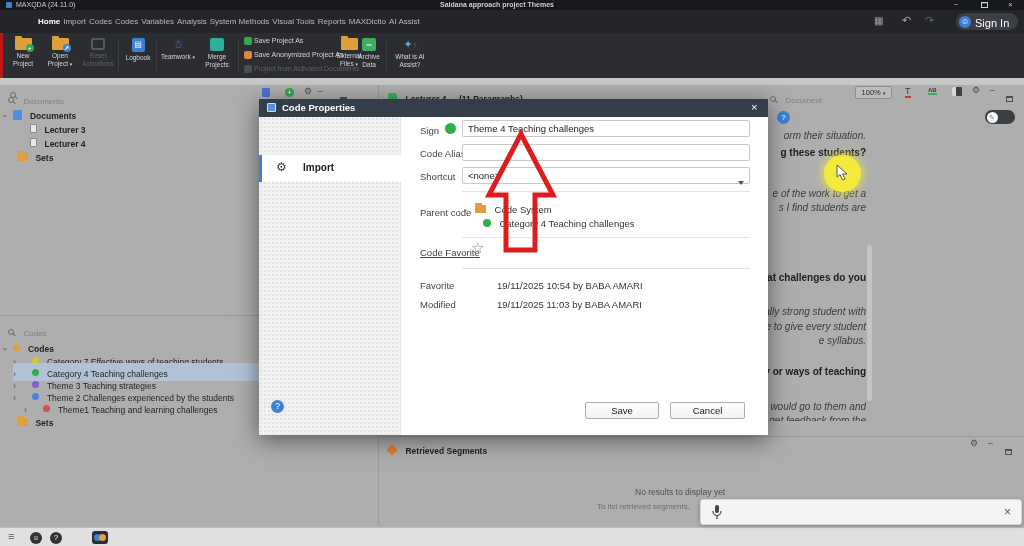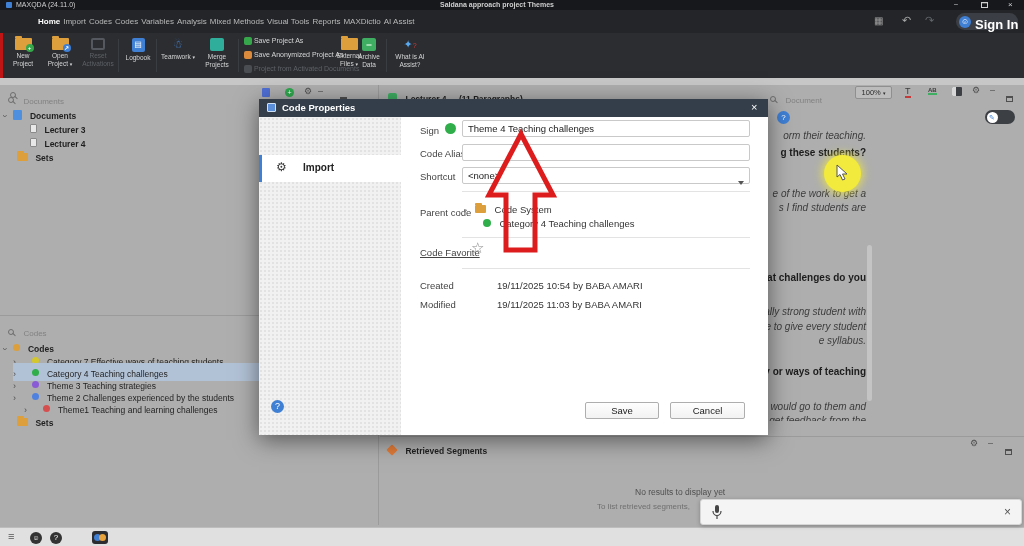--- a/index.html
+++ b/index.html
@@ -67,32 +67,32 @@
   </div>
 
   <div class="abs menubar">
     <div class="abs nowrap" style="left:10px;top:0;display:flex;gap:3px;margin-left:28px;">
       <span class="menu-item active">Home</span>
       <span class="menu-item">Import</span>
       <span class="menu-item">Codes</span>
       <span class="menu-item">Codes</span>
       <span class="menu-item">Variables</span>
       <span class="menu-item">Analysis</span>
-      <span class="menu-item">Mixed Methods</span>
+      <span class="menu-item">System Methods</span>
       <span class="menu-item">Visual Tools</span>
       <span class="menu-item">Reports</span>
       <span class="menu-item">MAXDictio</span>
       <span class="menu-item">AI Assist</span>
     </div>
     <span class="abs" style="left:874px;top:5px;color:#9f9f9f;font-size:10px;">▦</span>
     <span class="abs" style="left:902px;top:4px;color:#a8a8a8;font-size:11px;">↶</span>
     <span class="abs" style="left:925px;top:4px;color:#63666b;font-size:11px;">↷</span>
     <div class="abs" style="left:956px;top:3px;width:62px;height:17px;background:#3b3e44;border-radius:9px;">
       <div class="abs" style="left:3px;top:2.5px;width:12px;height:12px;border-radius:50%;background:#3f7fd4;color:#fff;font-size:8px;text-align:center;line-height:12px;">☺</div>
-      <span class="abs nowrap" style="left:19px;top:4px;color:#fff;font-size:13px;font-weight:bold;">Sign In</span>
+      <span class="abs nowrap" style="left:19px;top:4px;color:#fff;font-size:11px;font-weight:normal;">Sign In</span>
     </div>
   </div>
 
   <div class="abs ribbon">
     <div class="abs" style="left:0;top:0;width:3px;height:45px;background:#c01515;"></div>
     <div class="abs rb" style="left:6px;top:5px;width:34px;">
       <span class="ic folder">
           <span class="badge" style="background:#36a84b;">+</span>
         </span>
       <span>New Project</span>
@@ -251,21 +251,21 @@
     <span class="abs winbox" style="left:626px;top:3px;"></span>
 
     
     <span class="abs dot" style="left:397px;top:26px;width:13px;height:13px;background:#3f7fd4;color:#fff;font-size:8px;text-align:center;line-height:13px;">?</span>
     <div class="abs" style="left:605px;top:25px;width:30px;height:14px;background:#3c3f44;border-radius:7px;">
       <div class="abs" style="left:1.5px;top:1.5px;width:11px;height:11px;background:#fff;border-radius:50%;color:#3f7fd4;font-size:7px;text-align:center;line-height:11px;">✎</div>
     </div>
 
     
     <div class="abs" style="left:388px;top:41px;width:104px;height:295px;overflow:hidden;">
-      <span class="abs nowrap doc-it" style="right:6px;top:4px;">orm their teaching.</span>
+      <span class="abs nowrap doc-it" style="right:6px;top:4px;">orm their situation.</span>
       <span class="abs nowrap doc-b" style="right:6px;top:21px;">g these students?</span>
       <span class="abs nowrap doc-it" style="right:6px;top:62px;">e of the work to get a</span>
       <span class="abs nowrap doc-it" style="right:6px;top:76px;">s I find students are</span>
       <span class="abs nowrap doc-b" style="right:6px;top:146px;">hat challenges do you</span>
       <span class="abs nowrap doc-it" style="right:6px;top:180px;">ically strong student with</span>
       <span class="abs nowrap doc-it" style="right:6px;top:195px;">ble to give every student</span>
       <span class="abs nowrap doc-it" style="right:6px;top:209px;">e syllabus.</span>
       <span class="abs nowrap doc-b" style="right:6px;top:240px;">way or ways of teaching</span>
       <span class="abs nowrap doc-it" style="right:6px;top:275px;">So I would go to them and</span>
       <span class="abs nowrap doc-it" style="right:6px;top:289px;">r to get feedback from the</span>
@@ -352,21 +352,21 @@
       <span style="font-size:9.5px;color:#333;">Category 4 Teaching challenges</span>
     </div>
 
     <div class="dlg-div" style="left:203px;top:138px;width:288px;"></div>
 
     <span class="dlg-label" style="left:161px;top:148px;text-decoration:underline;">Code Favorite</span>
     <span class="abs" style="left:212px;top:140px;font-size:15px;color:#8a8a8a;">☆</span>
 
     <div class="dlg-div" style="left:203px;top:169px;width:288px;"></div>
 
-    <span class="dlg-label" style="left:161px;top:181px;">Created</span>
+    <span class="dlg-label" style="left:161px;top:181px;">Favorite</span>
     <span class="abs nowrap" style="left:238px;top:181px;font-size:9.5px;color:#333;">19/11/2025 10:54 by BABA  AMARI</span>
     <span class="dlg-label" style="left:161px;top:200px;">Modified</span>
     <span class="abs nowrap" style="left:238px;top:200px;font-size:9.5px;color:#333;">19/11/2025 11:03 by BABA  AMARI</span>
 
     <div class="btn" style="left:326px;top:303px;width:74px;">Save</div>
     <div class="btn" style="left:411px;top:303px;width:75px;">Cancel</div>
   </div>
 
   <svg class="abs" style="left:480px;top:124px;z-index:60;" width="84" height="132" viewBox="0 0 84 132">
     <polygon points="41,10 73,71 55,71 55,126 26,126 26,71 9,71" fill="none" stroke="#dd1d1d" stroke-width="5" stroke-linejoin="miter"></polygon>

